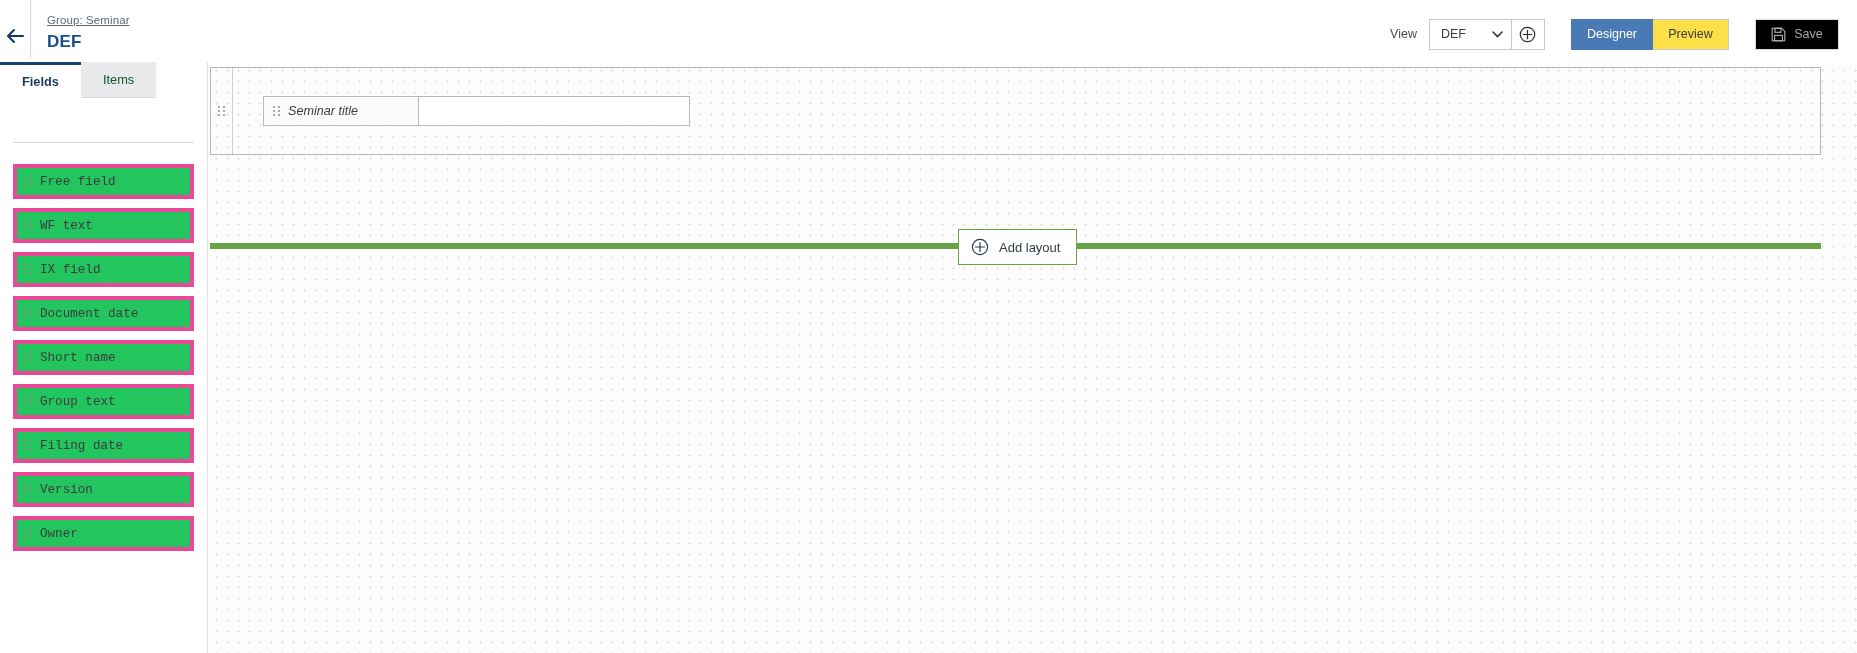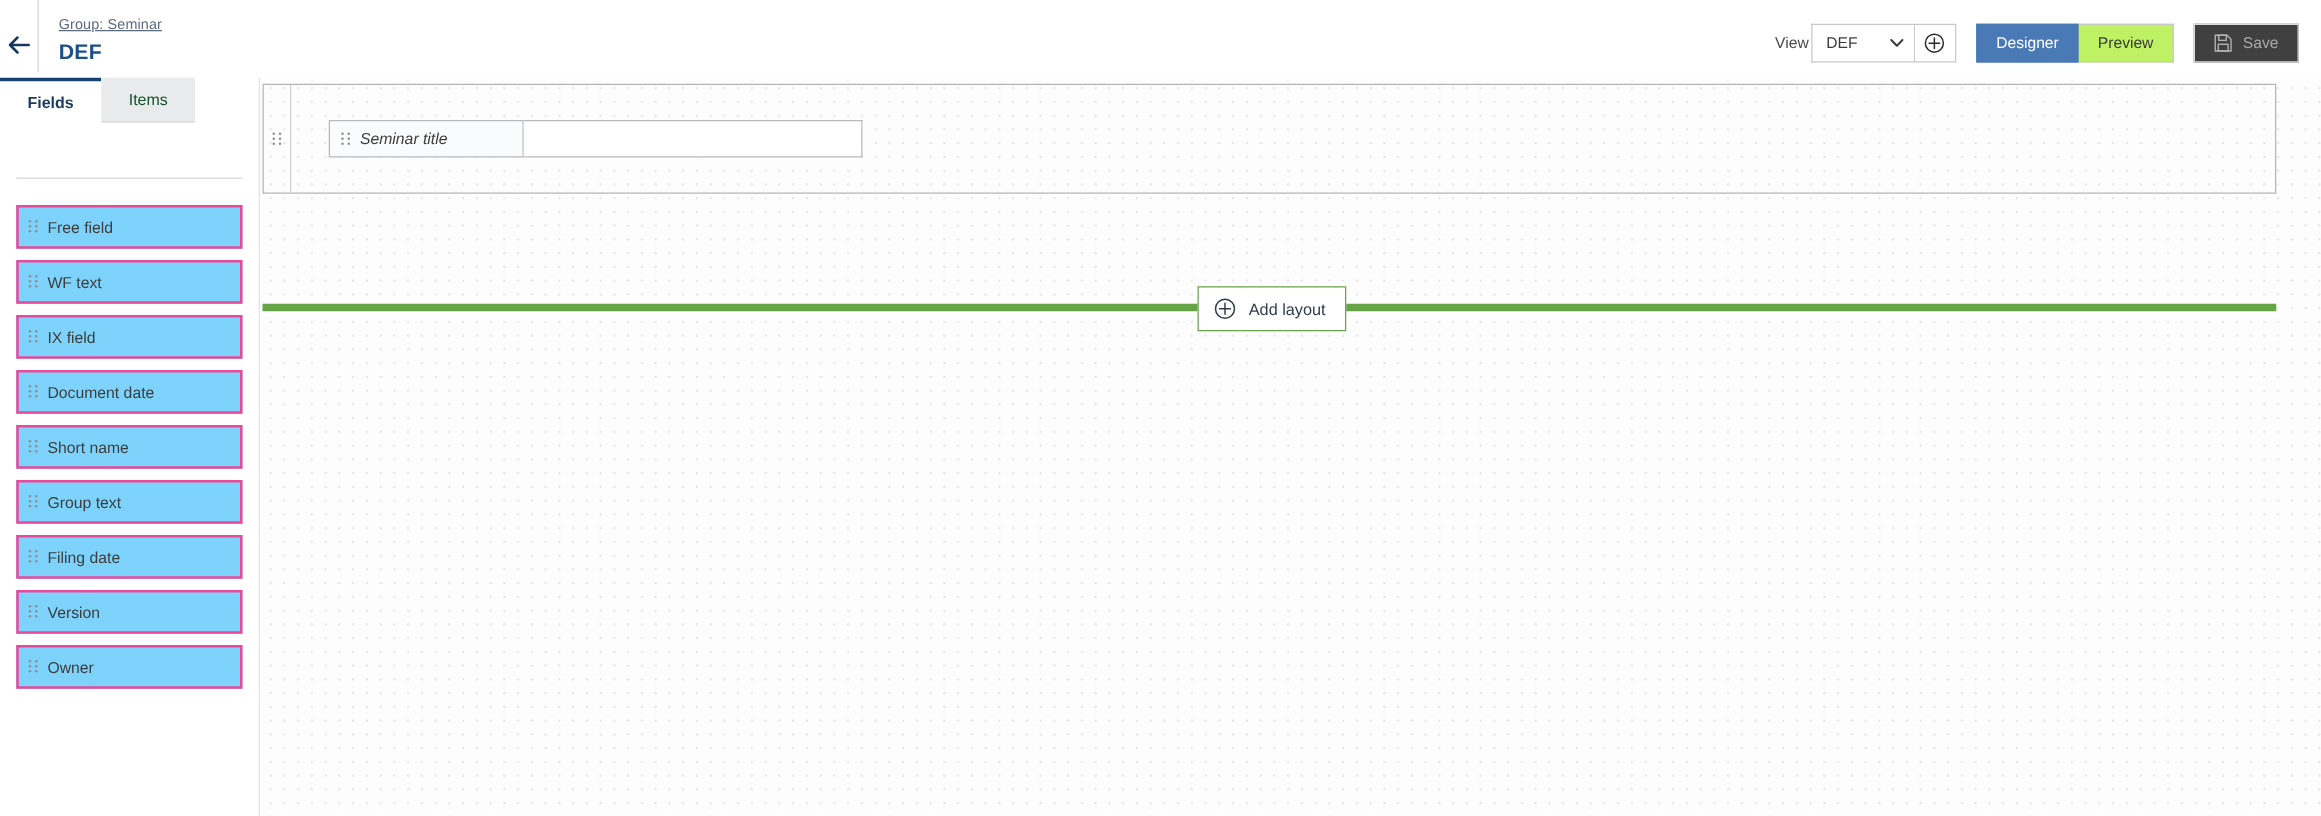--- a/index.html
+++ b/index.html
@@ -68,21 +68,21 @@
     letter-spacing: .2px;
     margin-top: 2px;
   }
 
   .topbar-right {
     margin-left: auto;
     display: flex;
     align-items: center;
     padding-right: 18px;
     padding-top: 6px;
-    gap: 2px;
+    gap: 12px;
   }
 
   .view-label {
     font-size: 12.5px;
     color: #4a4a4a;
   }
 
   .view-group {
     display: flex;
     align-items: stretch;
@@ -122,41 +122,41 @@
 
   .seg-group {
     display: flex;
     height: 31px;
     margin-left: 14px;
   }
   .seg {
     min-width: 76px;
     padding: 0 15px;
     border: 1px solid #c8c8c8;
-    background: #bef264;
+    background: #fde047;
     display: flex;
     align-items: center;
     justify-content: center;
     font-size: 12.5px;
     color: #3b3b3b;
     cursor: pointer;
   }
   .seg + .seg { border-left: none; }
   .seg.active {
     background: #4a7ab5;
     border-color: #4a7ab5;
     color: #ffffff;
   }
 
   .save-btn {
     height: 31px;
     min-width: 84px;
     margin-left: 14px;
     border: 1px solid #dcdcdc;
-    background: #404040;
+    background: #000000;
     display: flex;
     align-items: center;
     justify-content: center;
     gap: 8px;
     font-size: 12.5px;
     color: #a9a9a9;
     cursor: default;
   }
   .save-btn svg { display: block; }
 
@@ -208,27 +208,28 @@
   }
 
   .side-divider {
     height: 1px;
     background: #d8d8d8;
     margin: 44px 0 21px 0;
   }
 
   .field-item {
     height: 35px;
-    border: 2px solid #ec4899;
-    background: #7dd3fc;
+    border: 4px solid #ec4899;
+    background: #22c55e;
     display: flex;
     align-items: center;
     padding-left: 8px;
     margin-bottom: 9px;
     cursor: grab;
+    font-family: Liberation Mono, monospace;
   }
   .field-item .label {
     font-size: 12.6px;
     color: #3d3d3d;
     margin-left: 8px;
   }
 
   
   .grip {
     width: 7px;

